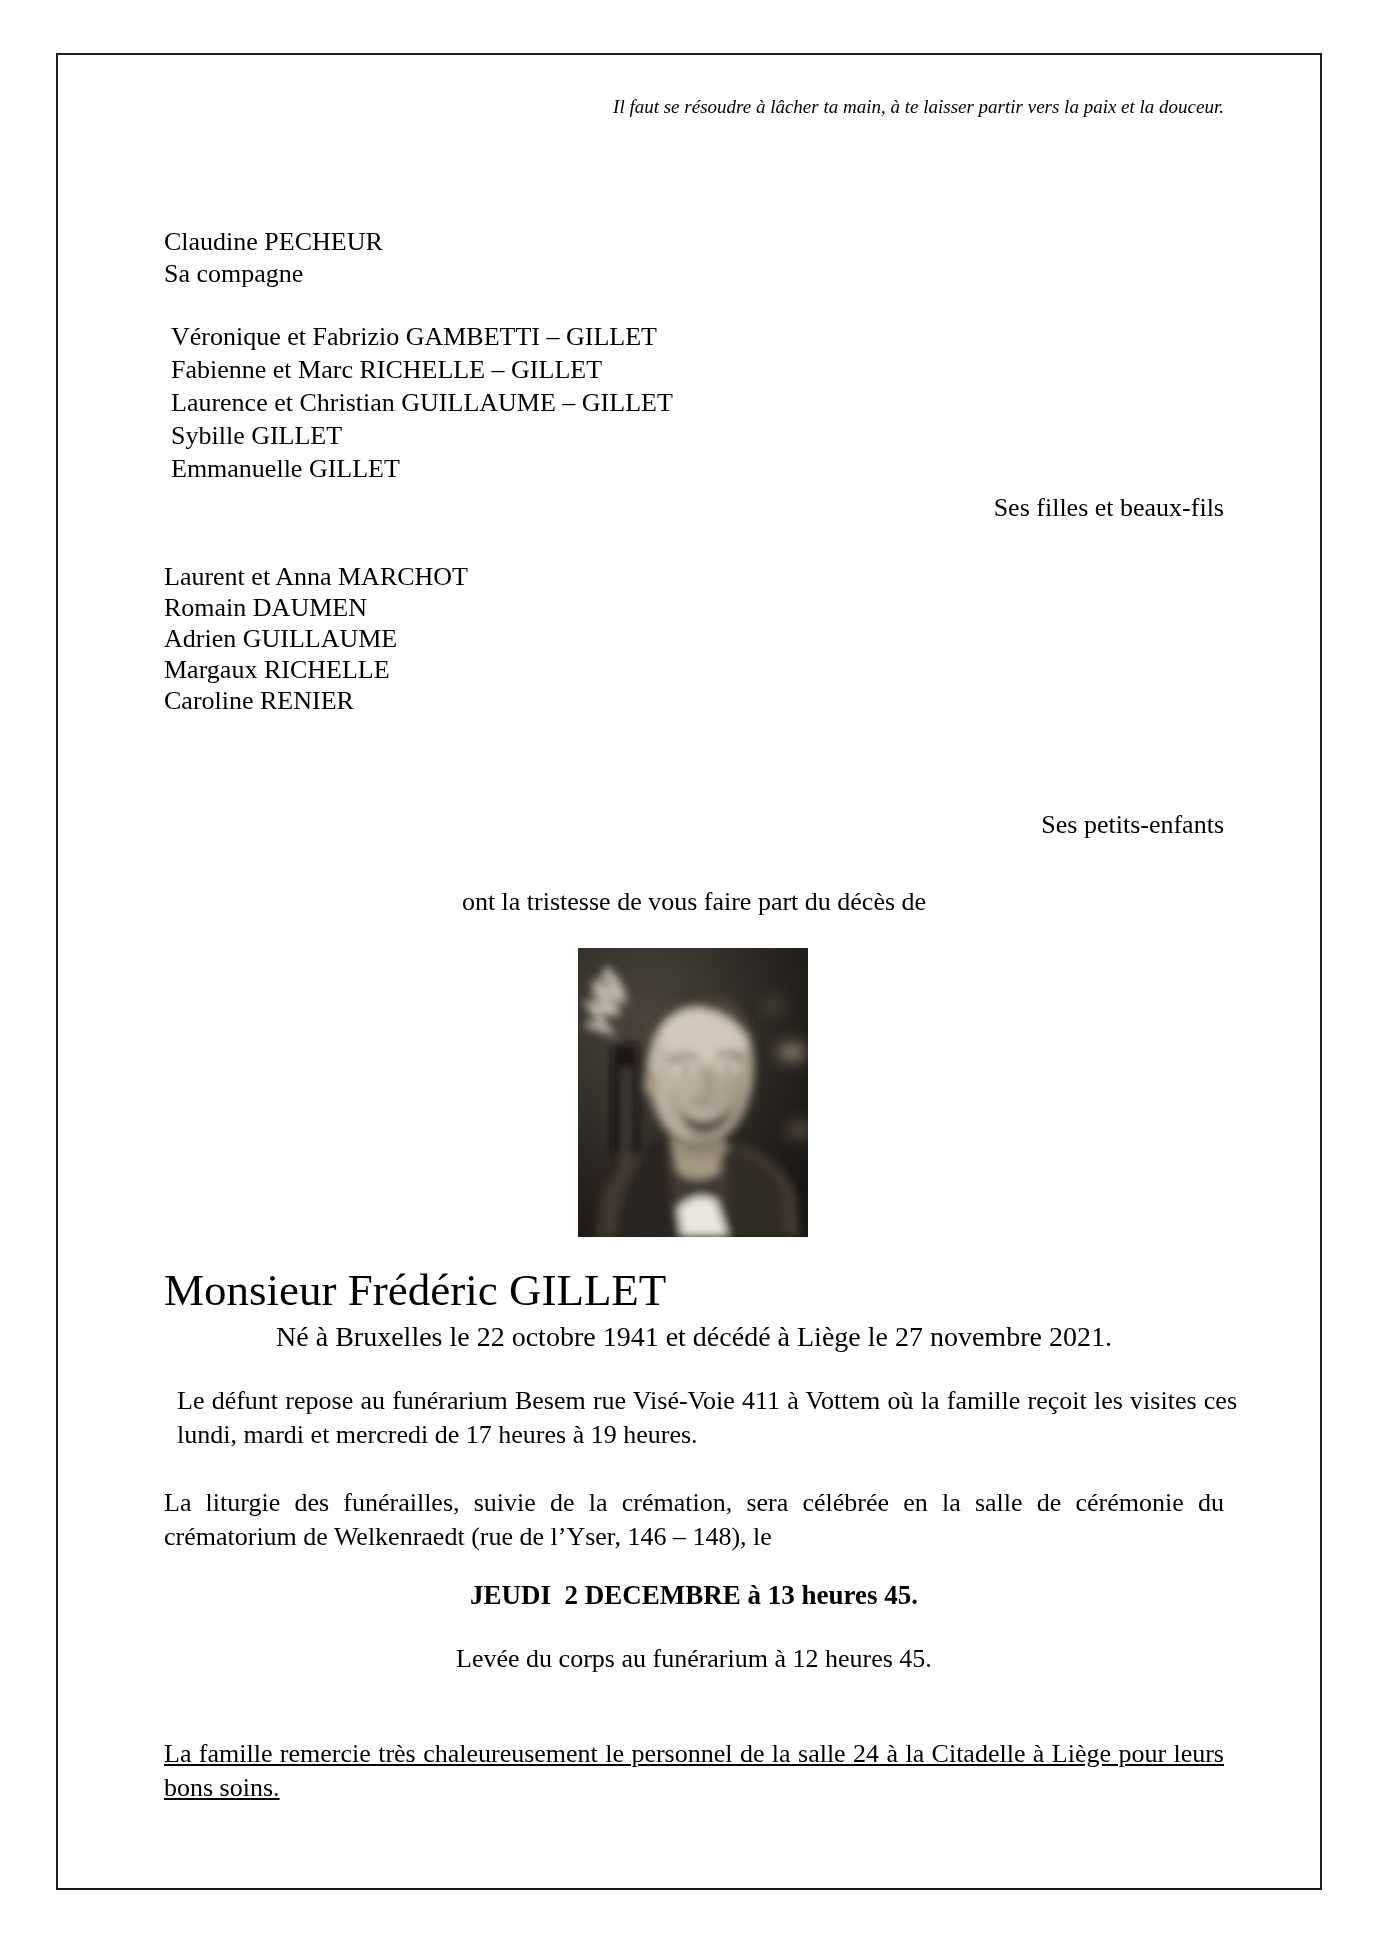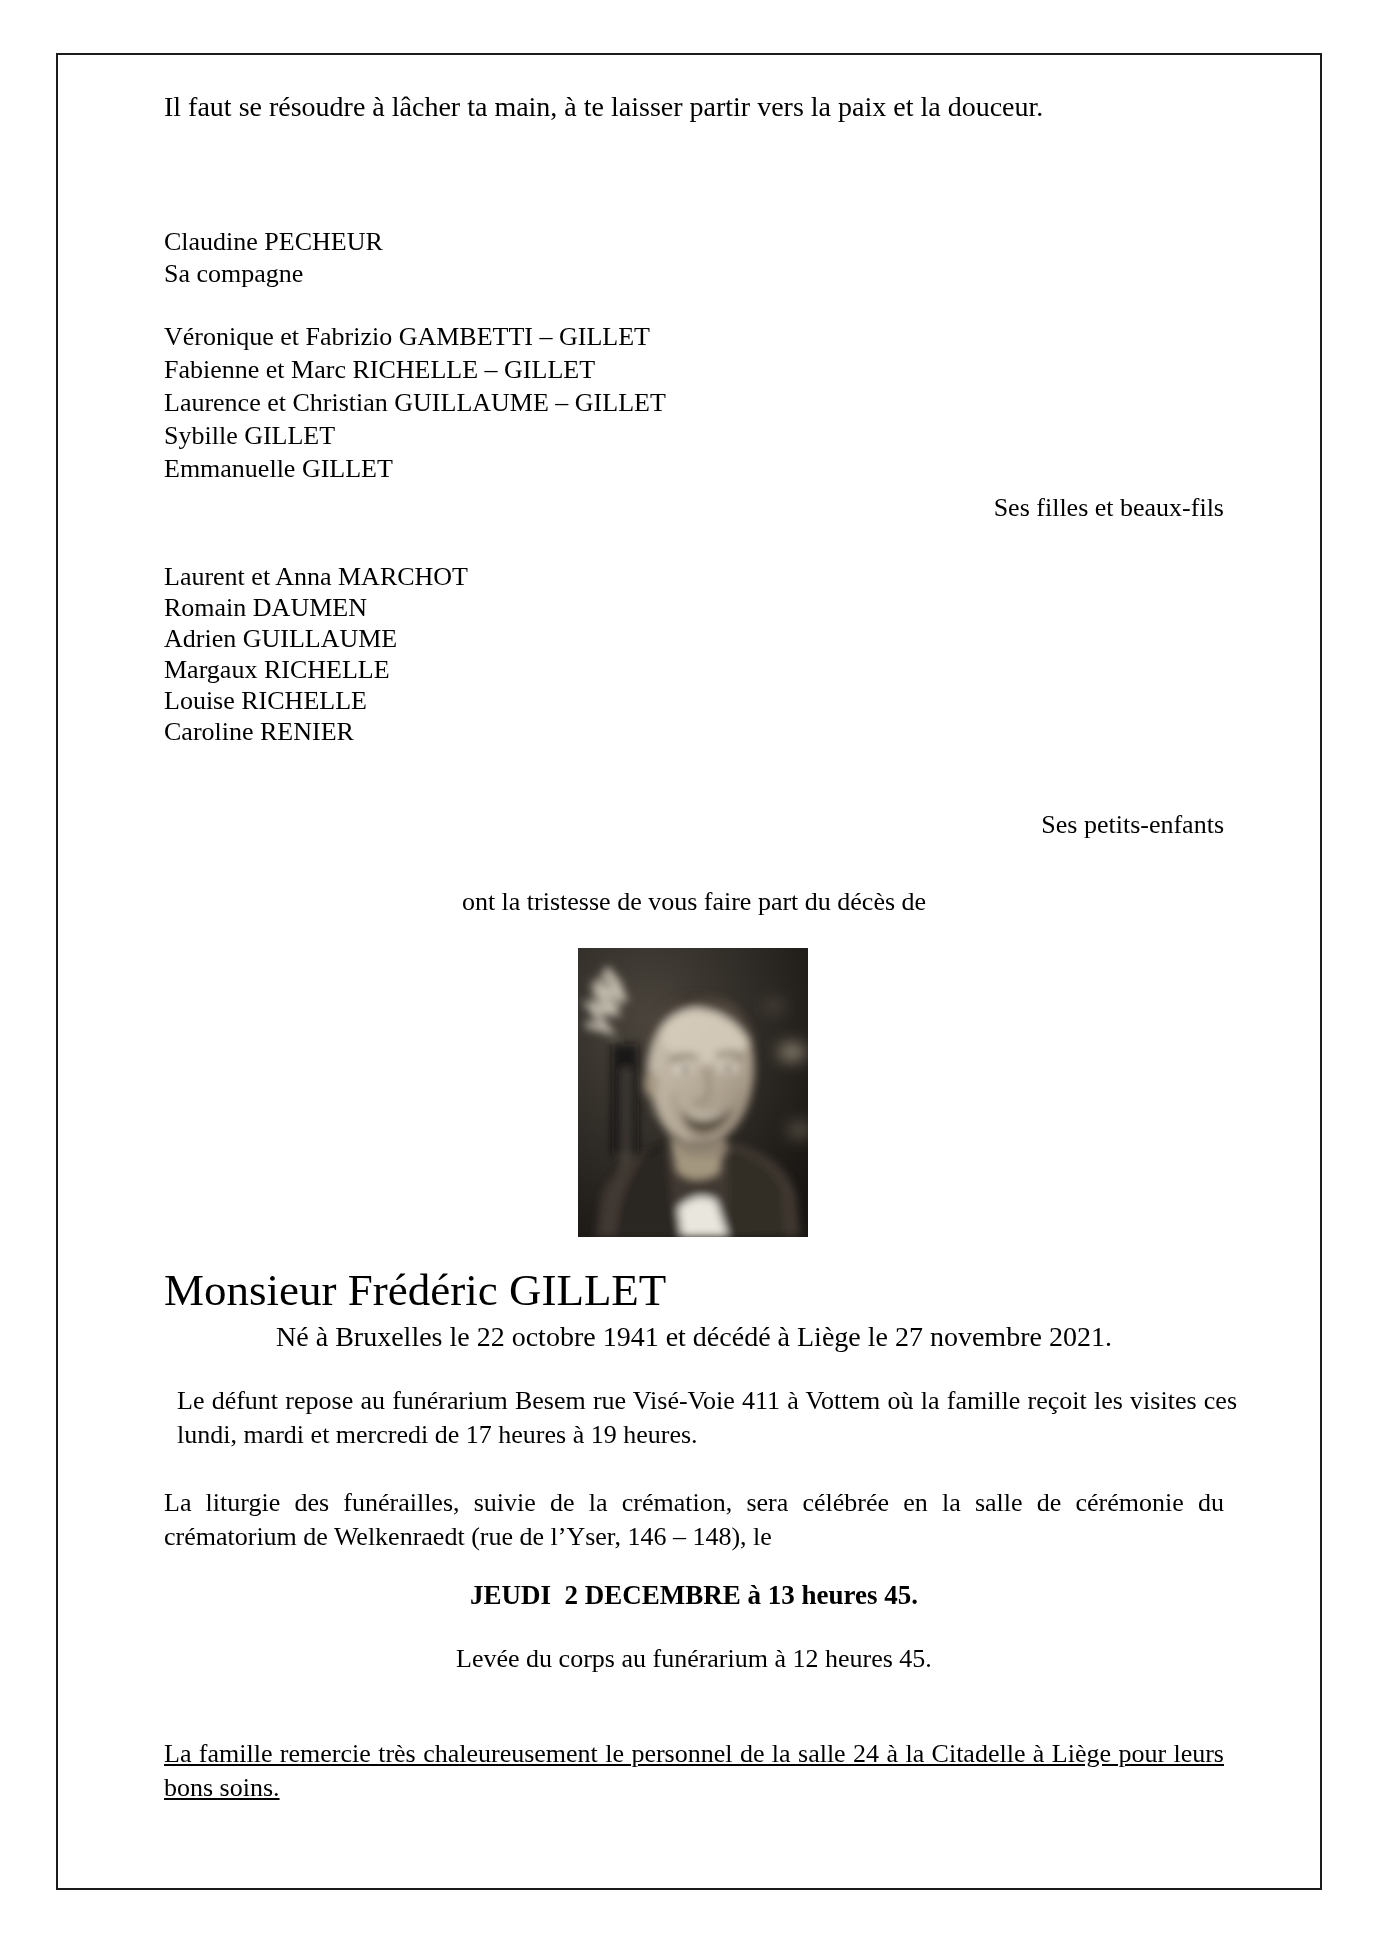--- a/index.html
+++ b/index.html
@@ -6,24 +6,24 @@
   body{
     width:1377px;height:1949px;position:relative;background:#ffffff;
     font-family:"Liberation Serif","DejaVu Serif",serif;color:#000;
   }
   .sheet-border{
     position:absolute;left:56px;top:53px;width:1262px;height:1833px;
     border:2px solid #1c1c1c;background:#fff;
   }
   .abs{position:absolute;}
   .content{left:164px;width:1060px;}
-  .quote{top:90px;text-align:left;font-size:28px;line-height:34px;}
+  .quote{top:90px;text-align:right;font-style:italic;font-size:19px;line-height:34px;}
   .relation-row{top:226px;display:flex;justify-content:space-between;font-size:26px;line-height:32px;flex-direction:column;}
   .name-list{font-size:26px;}
-  .daughters{top:320px;line-height:33px;}
+  .daughters{top:320px;line-height:33px;margin-left:7px;}
   .grandchildren{top:561px;line-height:31px;}
   .relation-right{text-align:right;font-size:26px;line-height:32px;margin-top:20px;}
   .rel-filles{top:472px;}
   .rel-petits{top:789px;}
   .announcement{top:886px;text-align:center;font-size:26px;line-height:32px;}
   .photo-wrap{left:578px;top:948px;width:230px;height:289px;overflow:hidden;}
   .deceased-title{top:1264px;text-align:left;font-size:45px;line-height:52px;}
   .deceased-sub{top:1320px;text-align:center;font-size:28px;line-height:33px;}
   .para{font-size:26px;line-height:34px;text-align:justify;}
   .para-repose{top:1384px;margin-left:13px;}
@@ -52,21 +52,20 @@
   <div>Emmanuelle GILLET</div>
 </div>
 
 <div class="abs content relation-right rel-filles">Ses filles et beaux-fils</div>
 
 <div class="abs content name-list grandchildren">
   <div>Laurent et Anna MARCHOT</div>
   <div>Romain DAUMEN</div>
   <div>Adrien GUILLAUME</div>
   <div>Margaux RICHELLE</div>
-  <div>Louise RICHELLE</div>
   <div>Caroline RENIER</div>
 </div>
 
 <div class="abs content relation-right rel-petits">Ses petits-enfants</div>
 
 <div class="abs content announcement">ont la tristesse de vous faire part du décès de</div>
 
 <div class="abs photo-wrap">
   <svg width="230" height="289" viewBox="0 0 230 289" xmlns="http://www.w3.org/2000/svg">
     <defs>

